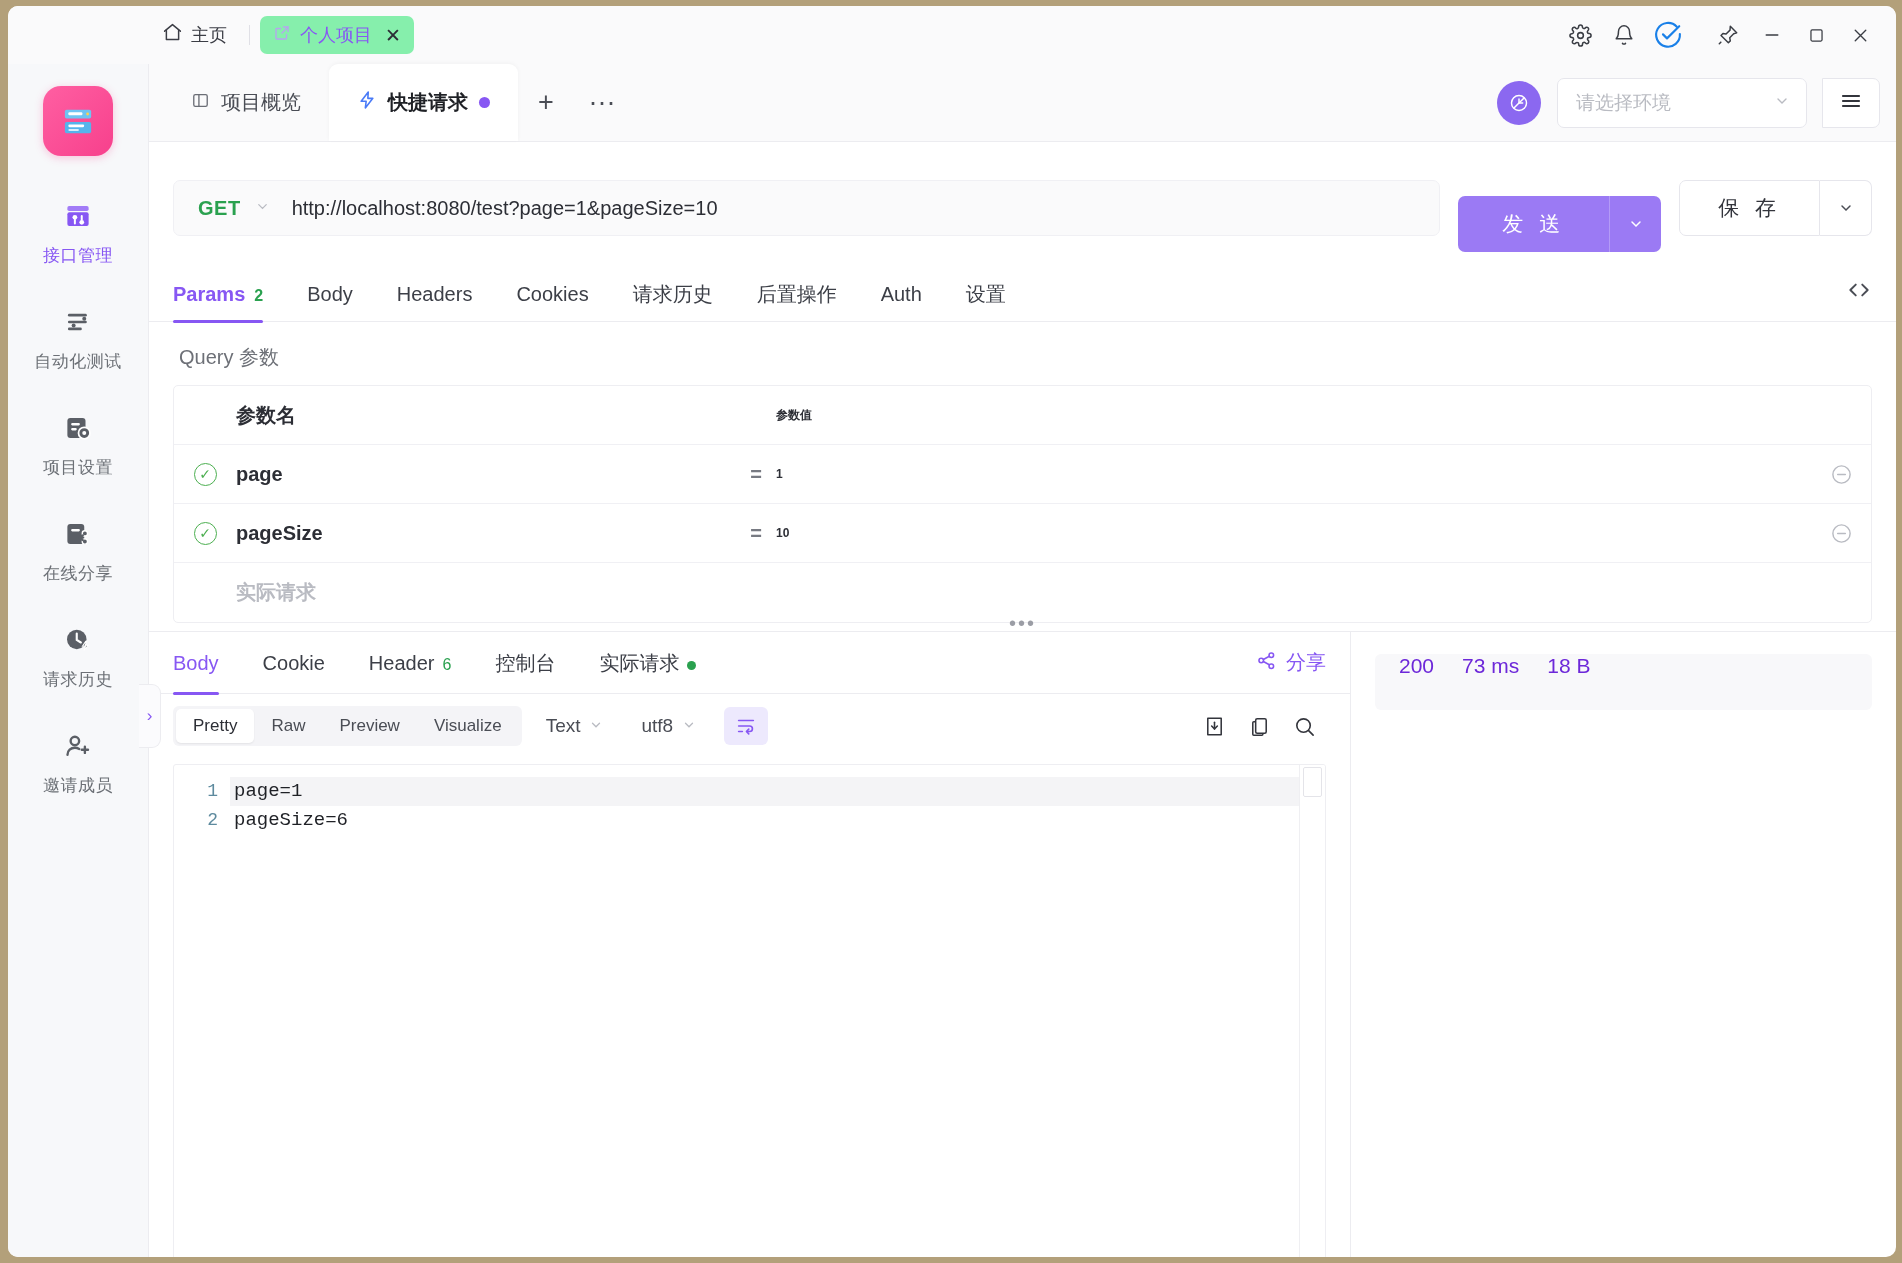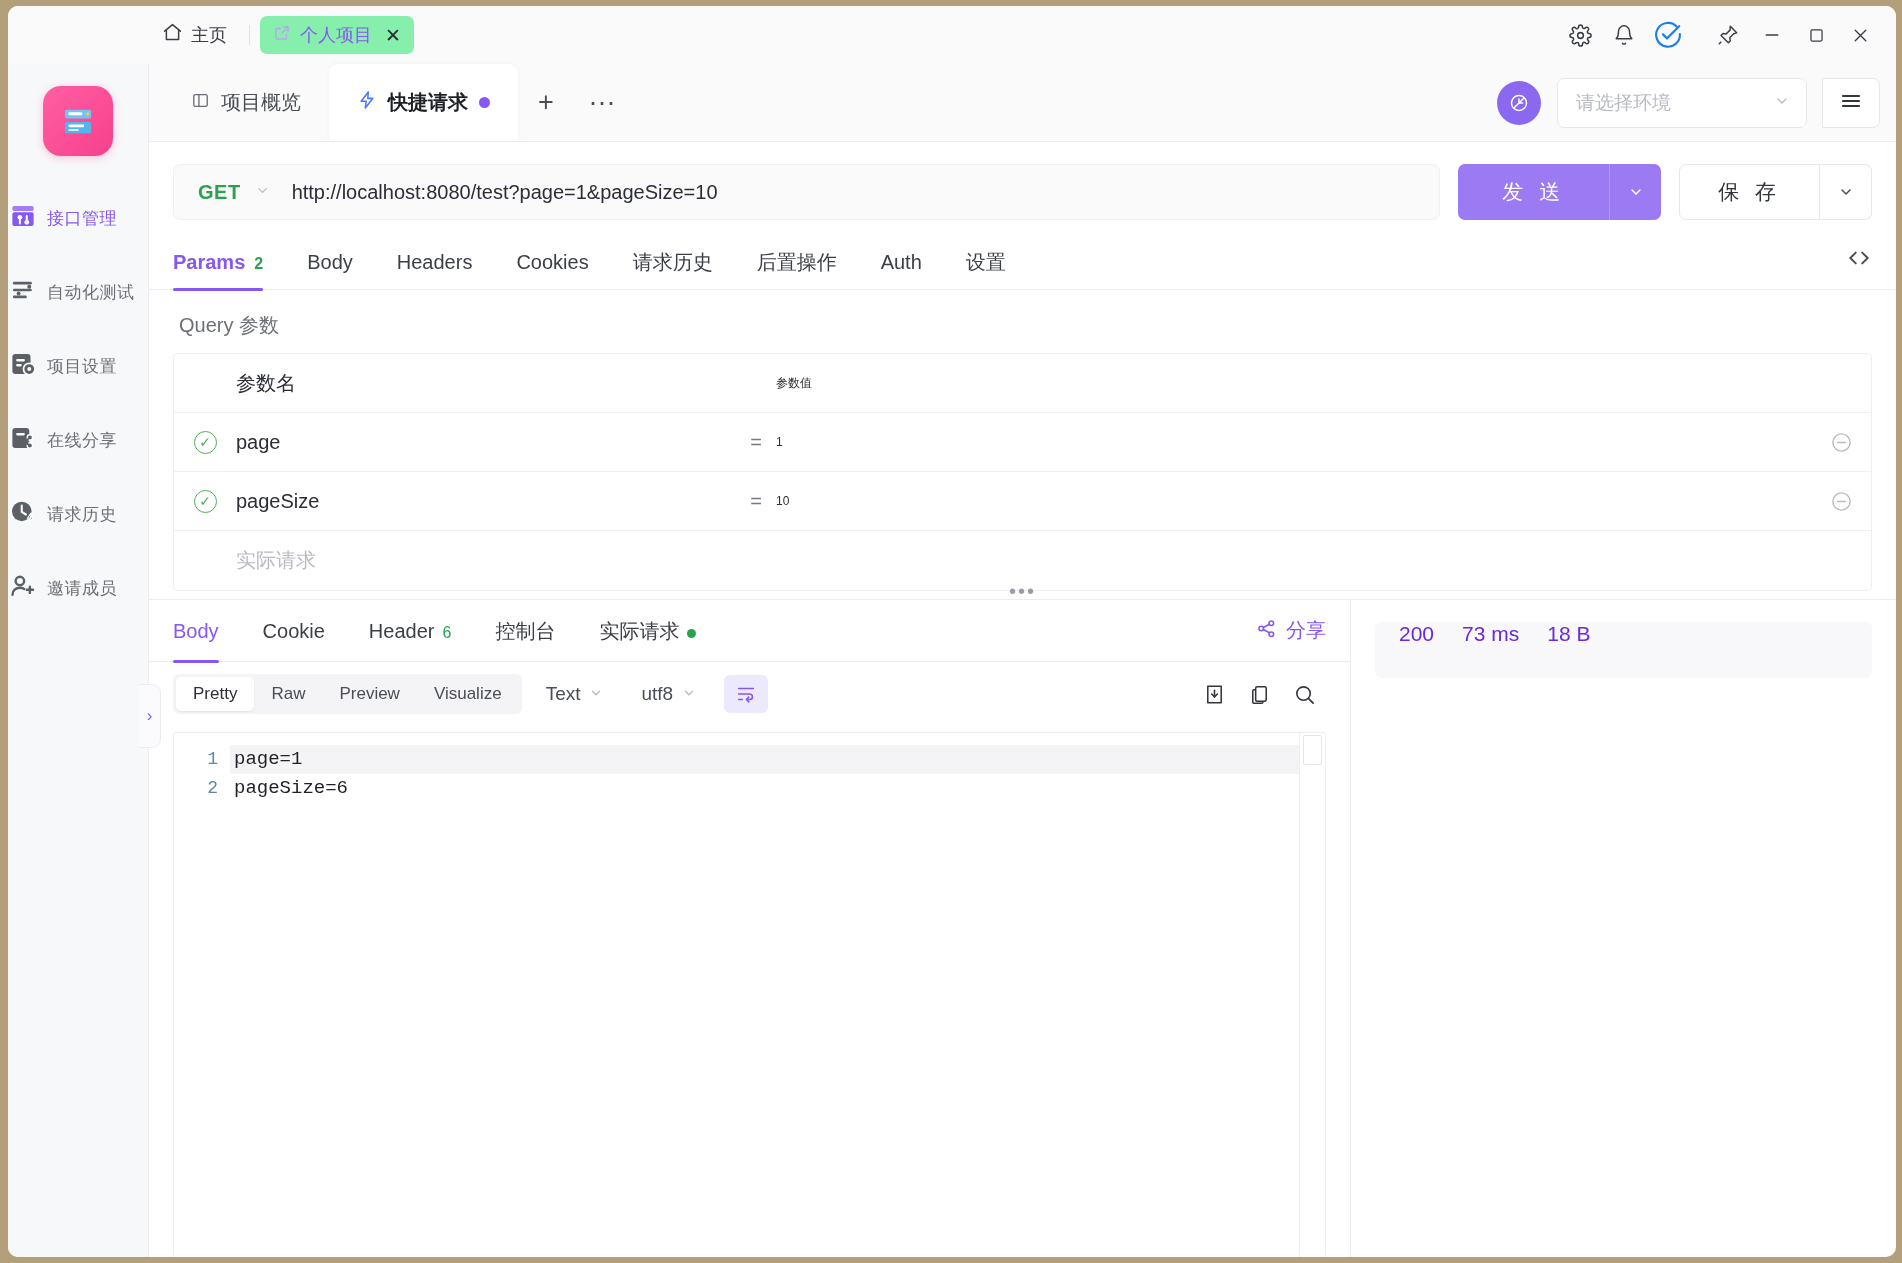--- a/index.html
+++ b/index.html
@@ -69,21 +69,21 @@
   }
   .logo {
     width: 70px; height: 70px; border-radius: 18px;
     background: linear-gradient(135deg,#ff5fa2 0%,#f7408c 100%);
     display: flex; align-items: center; justify-content: center;
     margin-bottom: 34px;
     box-shadow: 0 2px 8px rgba(247,64,140,.28);
   }
   .logo svg { display: block; }
   .nav-item {
-    width: 100%; display: flex; align-items: center;
+    width: 100%; display: flex; flex-direction: column; align-items: center;
     gap: 9px; padding: 11px 0 11px; cursor: pointer; margin-bottom: 18px;
     color: #6c7076;
   }
   .nav-item .nav-label { font-size: 17px; letter-spacing: .5px; }
   .nav-item.active { color: #8757f3; }
 
   
   .collapse-handle {
     position: absolute; right: -13px; top: 620px;
     width: 22px; height: 64px;
@@ -162,21 +162,21 @@
     display: flex; align-items: center; gap: 14px;
     padding: 0 22px 0 24px; cursor: pointer;
   }
   .method-name { color: #2aa14f; font-weight: bold; font-size: 20px; letter-spacing: .5px;}
   .method-caret { color: #b9bbc2; font-size: 14px; }
   .url-text {
     flex: 1; font-size: 20px; color: #2c2e35;
     white-space: nowrap; overflow: hidden; text-overflow: ellipsis;
     padding-right: 16px;
   }
-  .send-group { display: flex; }
+  .send-group { display: flex; margin-top: 32px; }
   .send-btn {
     background: #9b7af4; color: #fff; font-size: 21px;
     padding: 0 44px; height: 56px; display: flex; align-items: center;
     border-radius: 7px 0 0 7px; cursor: pointer; letter-spacing: 5px;
   }
   .send-caret {
     background: #9b7af4; color: #fff; width: 52px; height: 56px;
     display: flex; align-items: center; justify-content: center;
     border-radius: 0 7px 7px 0; cursor: pointer;
     border-left: 1px solid #b49bf7; font-size: 15px;
@@ -217,21 +217,21 @@
   .rqtab .badge { font-size: 16px; color: #2aa14f; }
   .code-toggle {
     margin-left: auto; color: #4a4d55; font-size: 22px; cursor: pointer;
     font-family: "Liberation Mono", monospace;
   }
 
   
   .params-area { padding: 22px 24px 0 24px; }
   .section-title { font-size: 20px; color: #6d7077; margin-bottom: 14px; padding-left: 6px;}
   .ptable {
-    border: 1px solid #eeeef2; border-radius: 5px; overflow: hidden;
+    border: 1px solid #eeeef2; border-radius: 5px; overflow: hidden; font-weight: bold;
   }
   .prow { display: flex; align-items: center; height: 59px; border-bottom: 1px solid #f0f0f4;}
   .prow:last-child { border-bottom: none; }
   .prow.header { color: #5c6069; font-size: 19px; }
   .p-check { width: 62px; display: flex; align-items: center; justify-content: center; cursor: pointer;}
   .chk {
     width: 23px; height: 23px; border-radius: 50%;
     border: 1.6px solid #4caf50; color: #4caf50;
     display: flex; align-items: center; justify-content: center;
     font-size: 14px;

